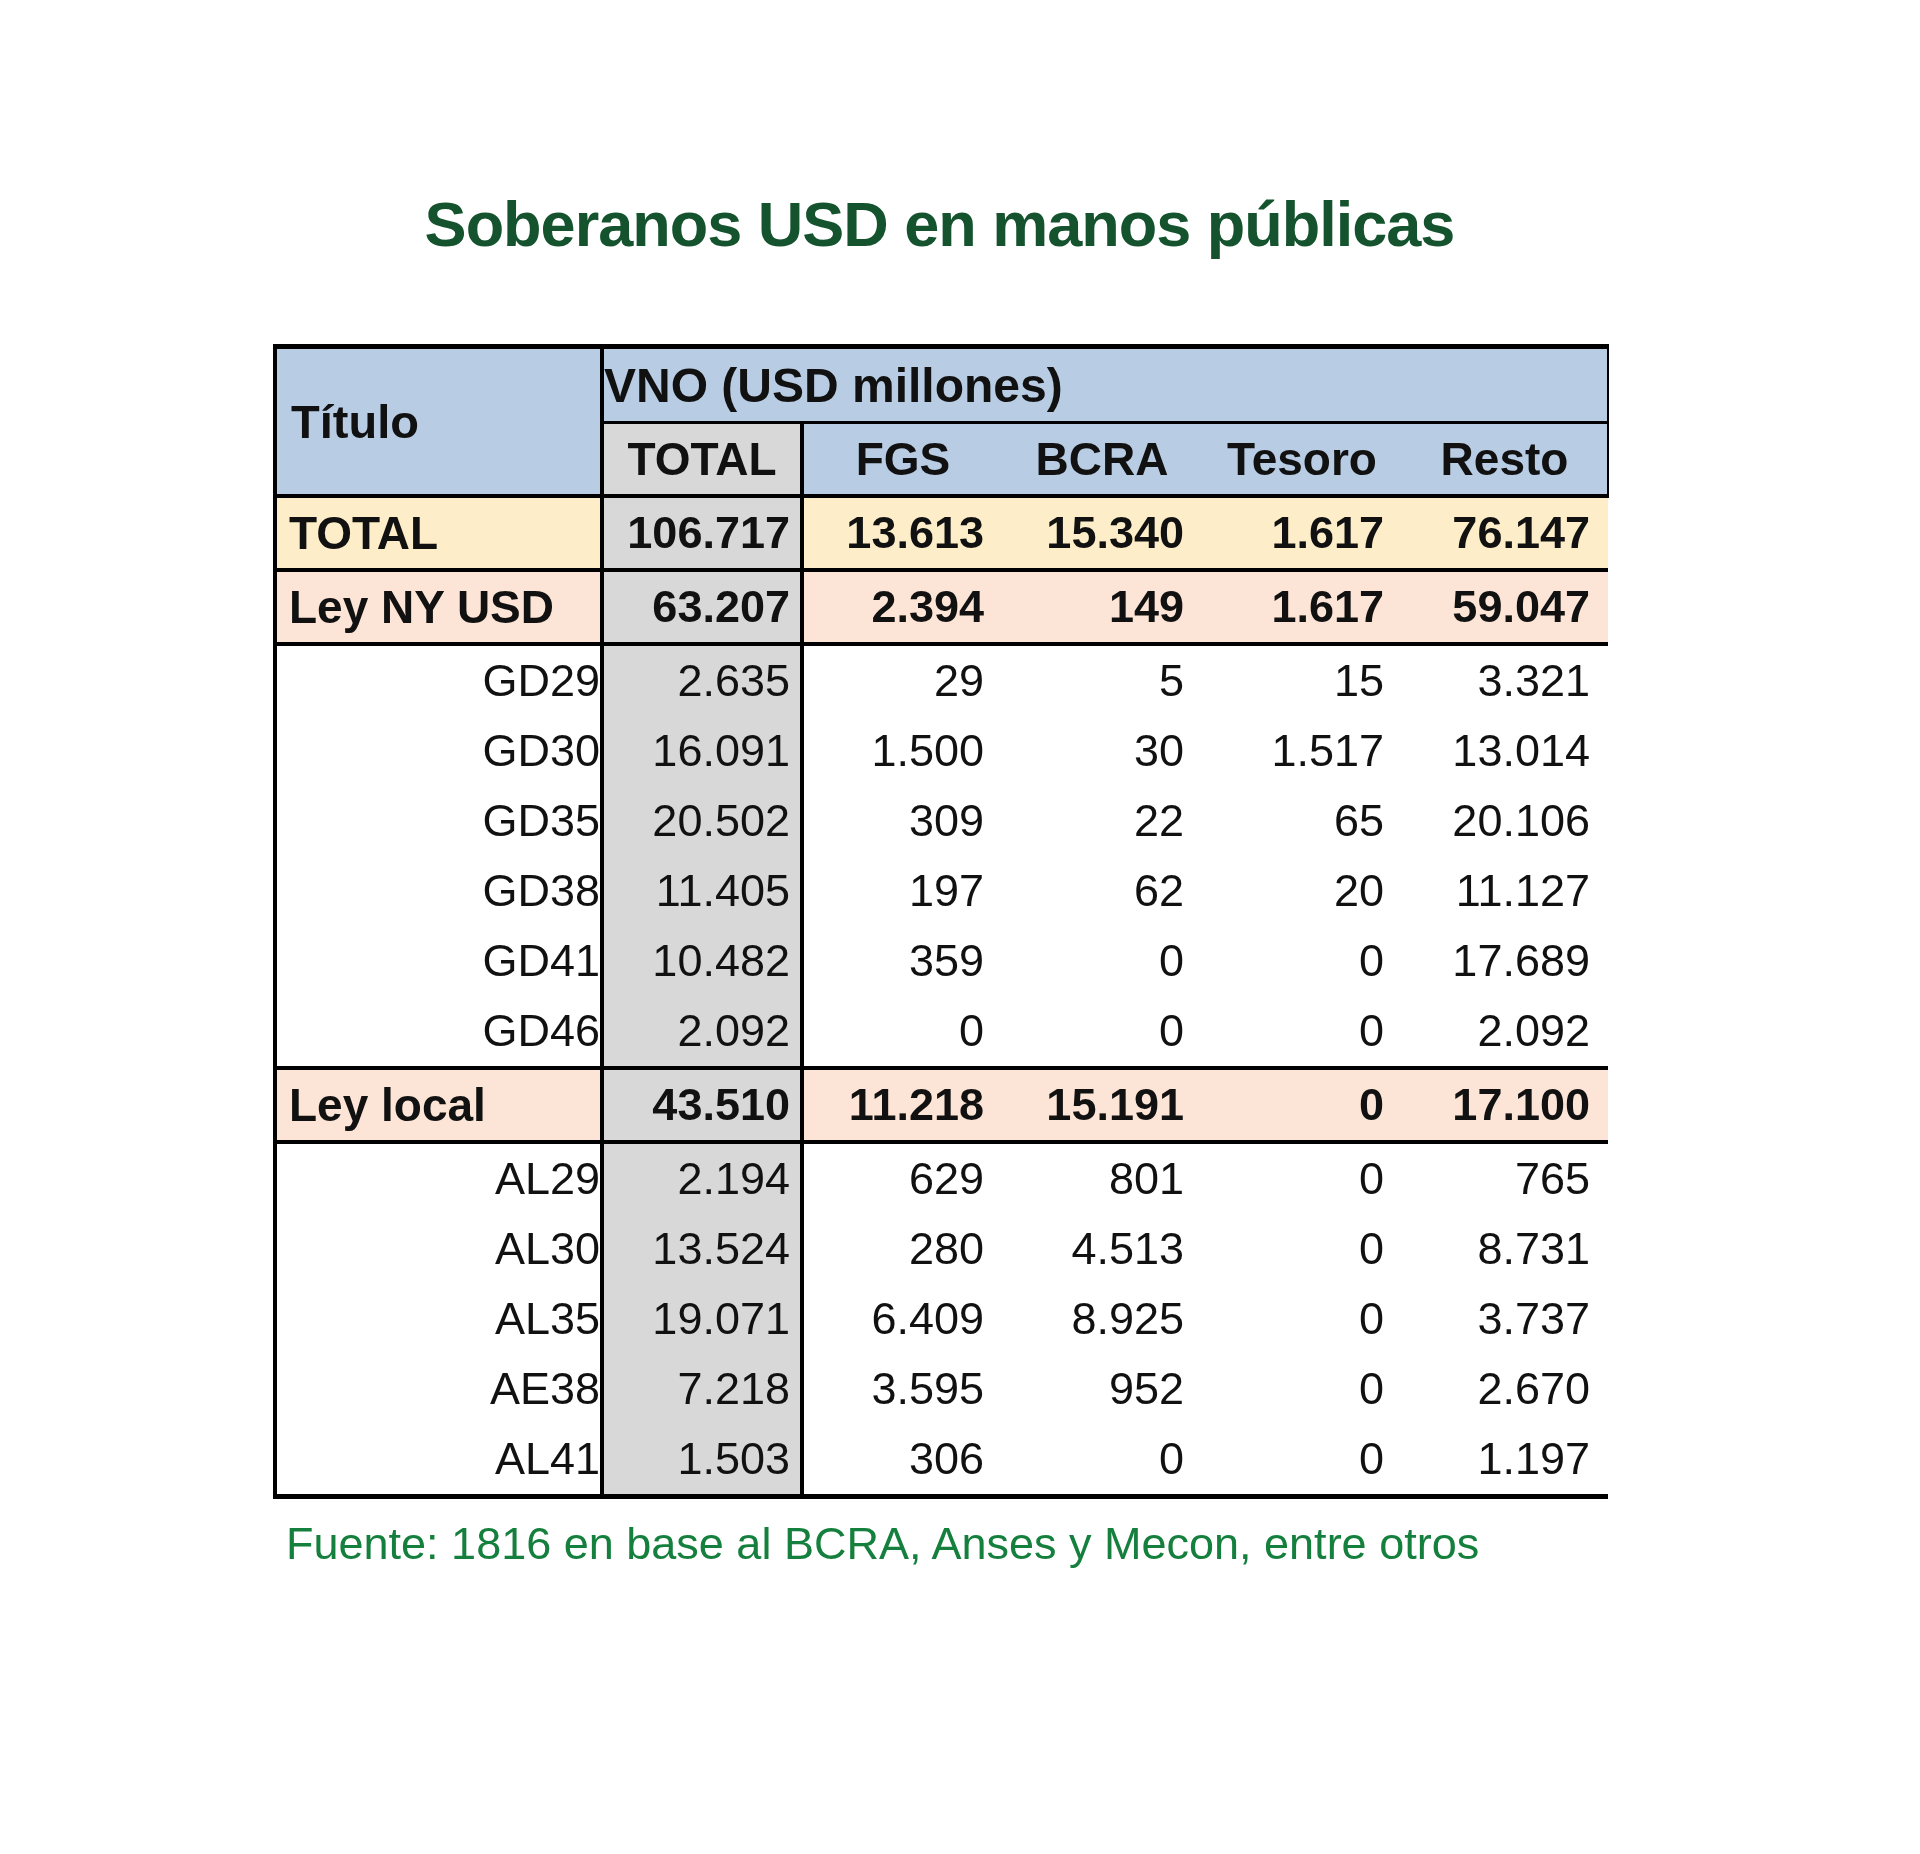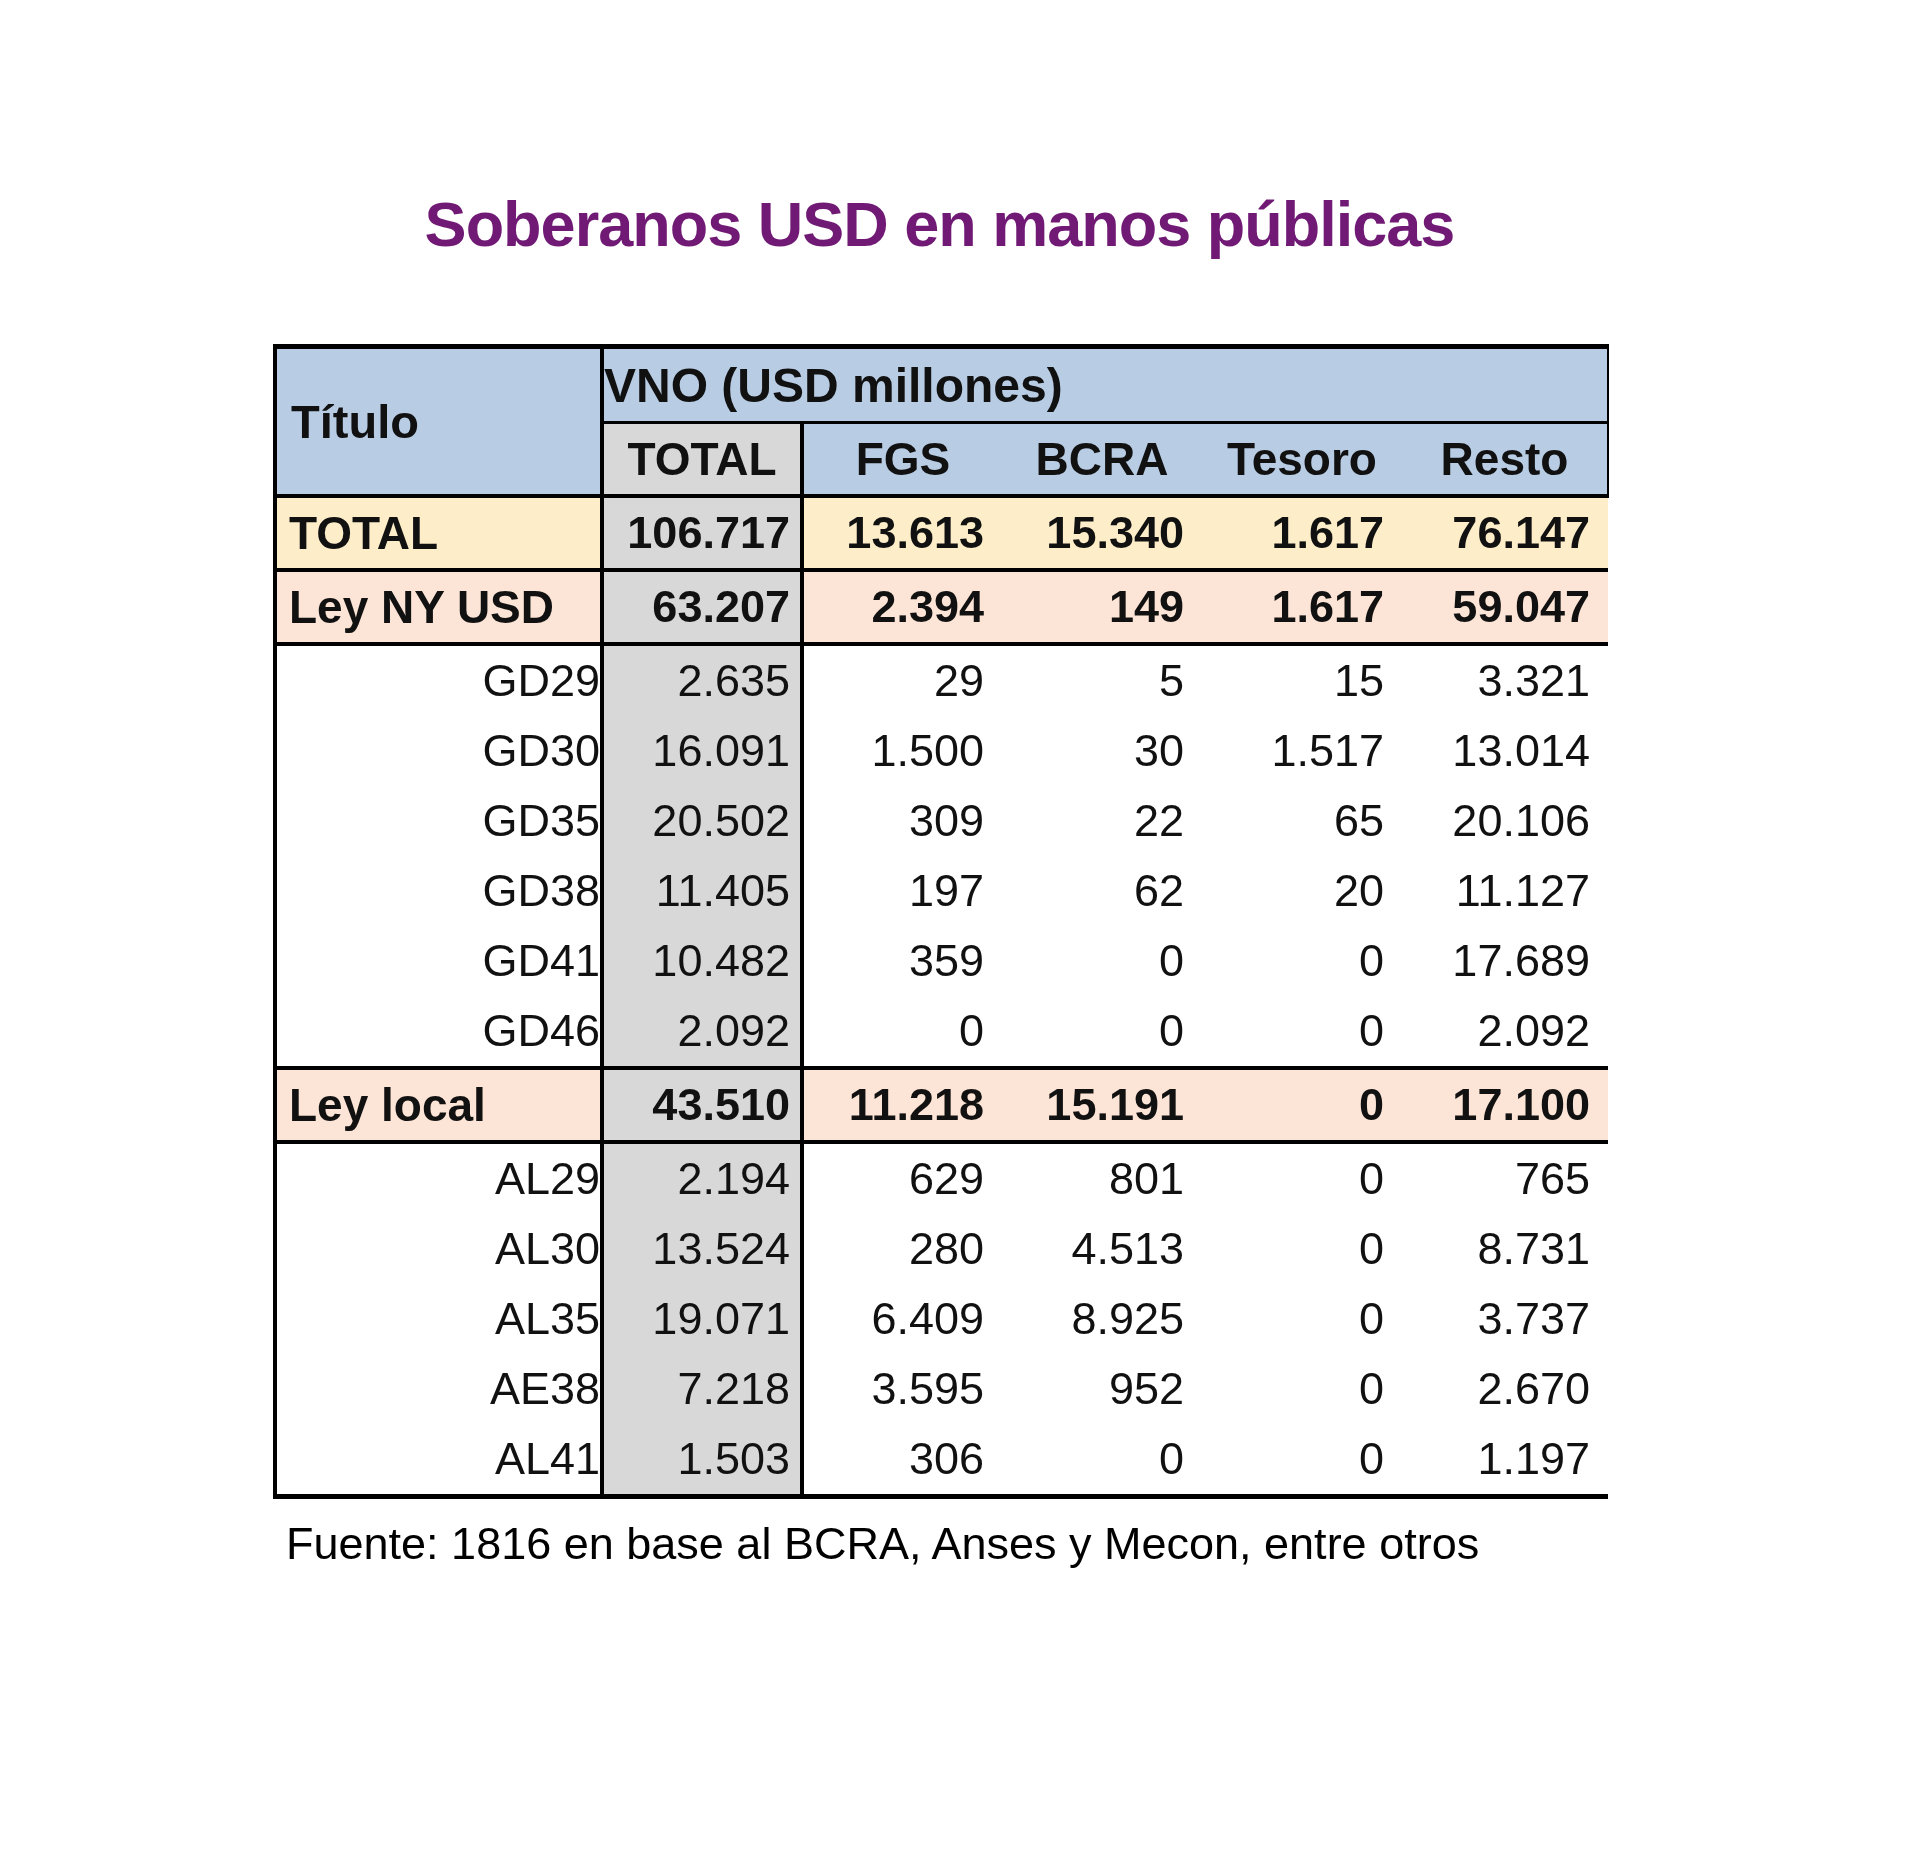--- a/index.html
+++ b/index.html
@@ -7,21 +7,21 @@
     --line:#000000; --text:#111111;
   }
   html,body{margin:0;padding:0;}
   body{
     width:1920px;height:1854px;background:#ffffff;position:relative;
     font-family:"Liberation Sans", sans-serif;color:var(--text);
     overflow:hidden;
   }
   .title{
     position:absolute;left:273px;top:188px;width:1333px;margin:0;
-    text-align:center;font-size:63px;font-weight:700;color:#701a75;
+    text-align:center;font-size:63px;font-weight:700;color:#14532d;
     letter-spacing:-1px;white-space:nowrap;
   }
   table.tbl{
     position:absolute;left:273px;top:344px;width:1333px;
     border-collapse:collapse;table-layout:fixed;
     border-left:4px solid var(--line);
     border-top:5px solid var(--line);
     border-bottom:5px solid var(--line);
   }
   th,td{padding:0;overflow:hidden;white-space:nowrap;}
@@ -49,21 +49,21 @@
   td.col-total{
     background:var(--gray);border-right:4px solid var(--line);padding-right:10px;
   }
   tr.grand-total td{background:var(--yellow);font-weight:700;
     border-top:4px solid var(--line);border-bottom:4px solid var(--line);}
   tr.section td{background:var(--pink);font-weight:700;
     border-top:4px solid var(--line);border-bottom:4px solid var(--line);}
   tr.grand-total td.col-total, tr.section td.col-total{background:var(--gray);}
   .source{
     position:absolute;left:286px;top:1518px;margin:0;
-    font-size:45px;font-weight:400;color:#000000;white-space:nowrap;
+    font-size:45px;font-weight:400;color:#15803d;white-space:nowrap;
   }
 </style>
 </head>
 <body>
 
 <h1 class="title">Soberanos USD en manos públicas</h1>
 
 <table class="tbl">
   <colgroup>
     <col style="width:327px">

